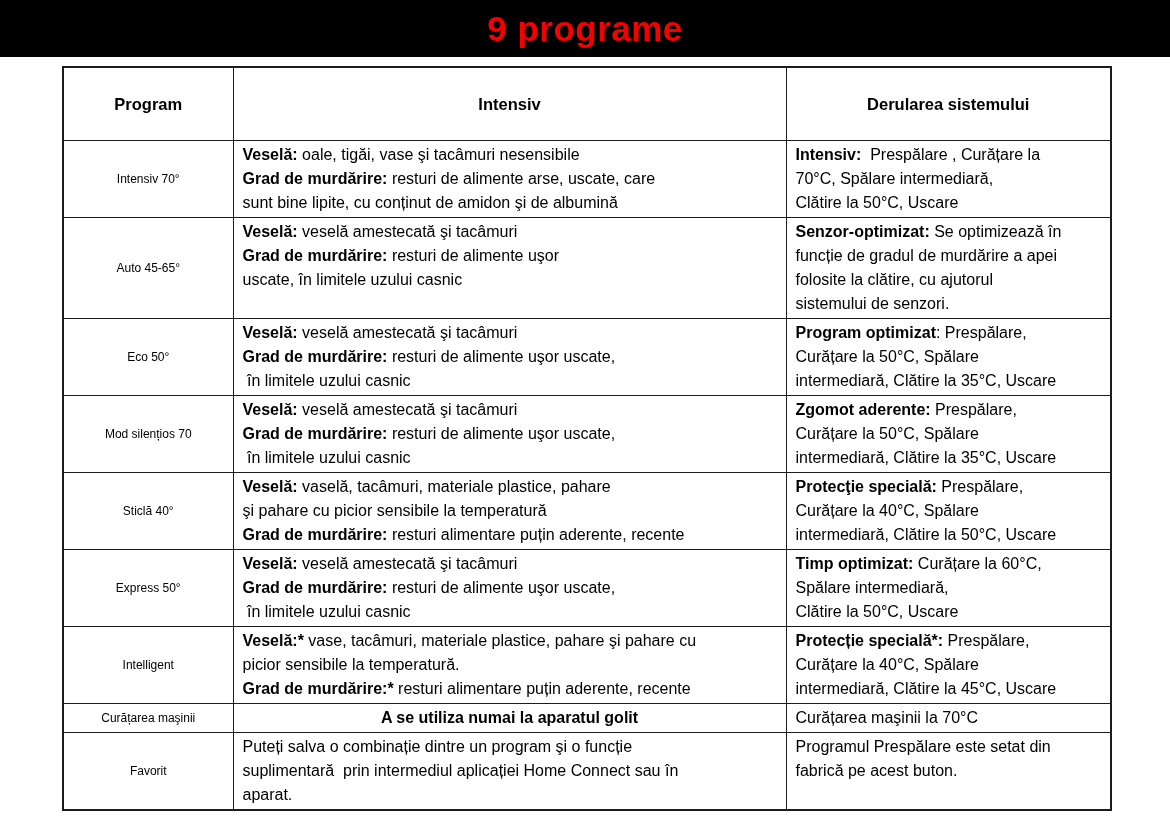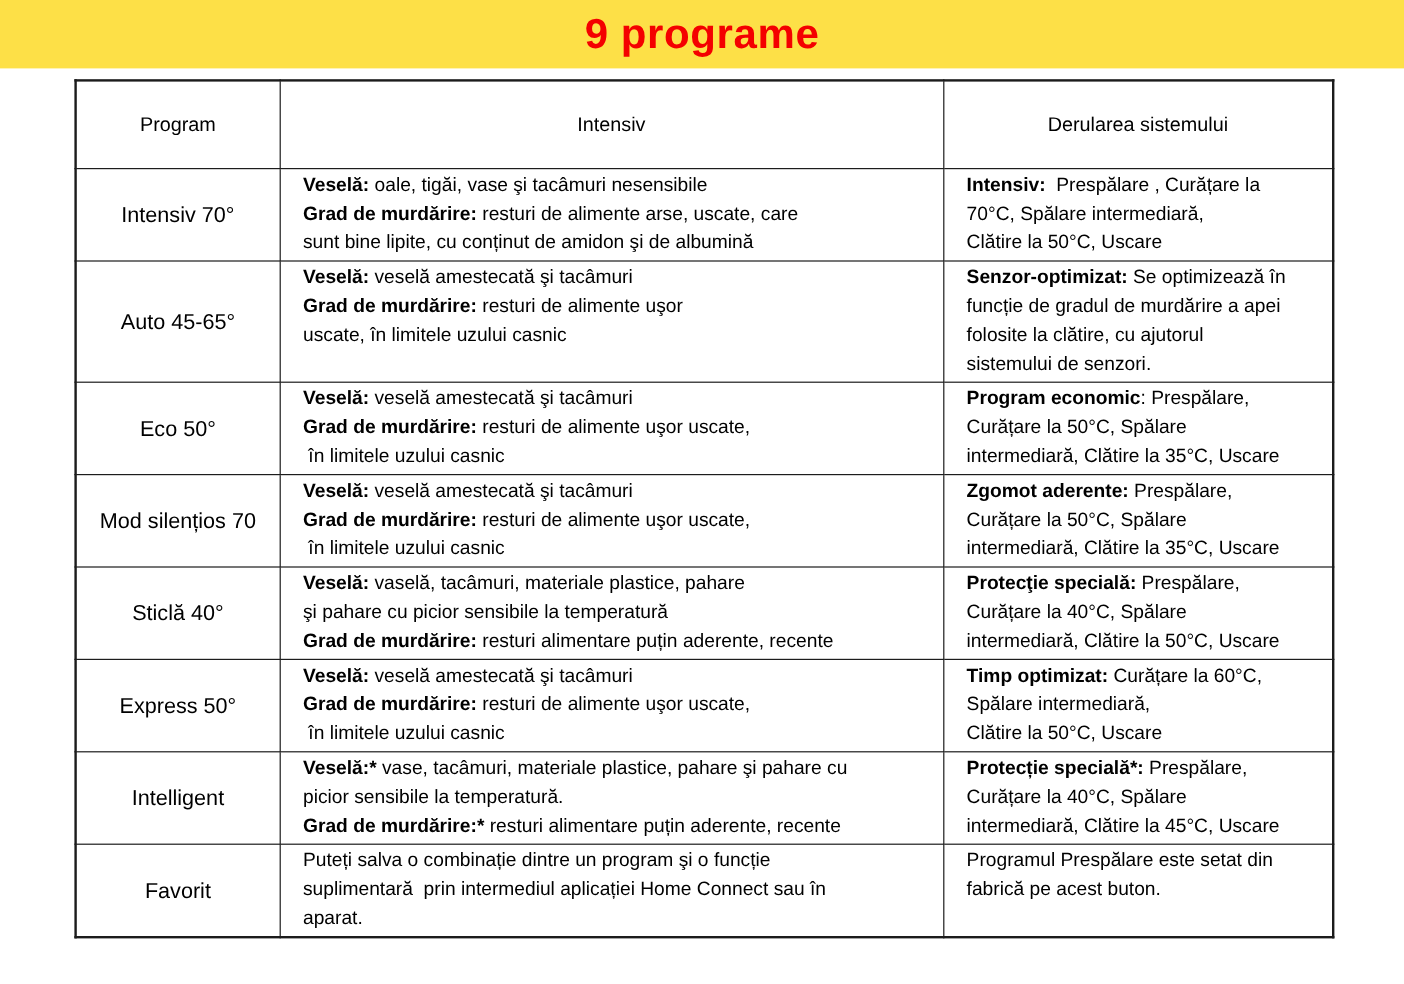--- a/index.html
+++ b/index.html
@@ -16,46 +16,46 @@
   }
   .table-wrap{margin:9px 0 0 62px;}
   table.programs{
     border-collapse:collapse;table-layout:fixed;width:1048px;
     font-size:16px;line-height:24px;
   }
   table.programs{border:2px solid #1c1c1c;}
   table.programs th, table.programs td{border:1.5px solid #1c1c1c;}
   thead tr{height:73px;}
   th.hdr{
-    font-weight:normal;font-size:16.5px;text-align:center;vertical-align:middle;
+    font-weight:bold;font-size:16.5px;text-align:center;vertical-align:middle;
     padding:2px 4px;
   }
   td.program{
-    text-align:center;vertical-align:middle;font-size:18px;padding:0 14px;
+    text-align:center;vertical-align:middle;font-size:12px;padding:0 14px;
   }
   td.txt{
-    vertical-align:top;text-align:left;padding:2px 19px;
+    vertical-align:top;text-align:left;padding:2px 9px;
     white-space:pre-wrap;word-wrap:break-word;
   }
   td.txt .b{font-weight:bold;}
   
   tbody tr:nth-child(1){height:76px;}
   tbody tr:nth-child(2){height:100px;}
   tbody tr:nth-child(3){height:76px;}
   tbody tr:nth-child(4){height:76px;}
   tbody tr:nth-child(5){height:77px;}
   tbody tr:nth-child(6){height:76px;}
   tbody tr:nth-child(7){height:77px;}
   tbody tr:nth-child(8){height:26px;}
   tbody tr:nth-child(9){height:74px;}
 </style>
 </head>
 <body>
 
-<div class="title-bar" style="background: #fde047;">
+<div class="title-bar" style="background: #000000;">
   <span class="title-text" style="color: rgb(244, 0, 0);">9 programe</span>
 </div>
 
 <div class="table-wrap">
   <table class="programs">
     <colgroup>
       <col style="width:170px">
       <col style="width:553px">
       <col style="width:325px">
     </colgroup>
@@ -84,21 +84,21 @@
           <td class="txt"><span class="b">Senzor-optimizat:</span><span> Se optimizează în
 funcție de gradul de murdărire a apei
 folosite la clătire, cu ajutorul
 sistemului de senzori.</span></td>
         </tr>
         <tr>
           <td class="program">Eco 50°</td>
           <td class="txt"><span class="b">Veselă:</span><span> veselă amestecată şi tacâmuri
 </span><span class="b">Grad de murdărire:</span><span> resturi de alimente uşor uscate,
  în limitele uzului casnic</span></td>
-          <td class="txt"><span class="b">Program economic</span><span>: Prespălare,
+          <td class="txt"><span class="b">Program optimizat</span><span>: Prespălare,
 Curățare la 50°C, Spălare
 intermediară, Clătire la 35°C, Uscare</span></td>
         </tr>
         <tr>
           <td class="program">Mod silențios 70</td>
           <td class="txt"><span class="b">Veselă:</span><span> veselă amestecată şi tacâmuri
 </span><span class="b">Grad de murdărire:</span><span> resturi de alimente uşor uscate,
  în limitele uzului casnic</span></td>
           <td class="txt"><span class="b">Zgomot aderente:</span><span> Prespălare,
 Curățare la 50°C, Spălare
@@ -125,20 +125,25 @@
         <tr>
           <td class="program">Intelligent</td>
           <td class="txt"><span class="b">Veselă:*</span><span> vase, tacâmuri, materiale plastice, pahare şi pahare cu
 picior sensibile la temperatură.
 </span><span class="b">Grad de murdărire:*</span><span> resturi alimentare puțin aderente, recente</span></td>
           <td class="txt"><span class="b">Protecție specială*:</span><span> Prespălare,
 Curățare la 40°C, Spălare
 intermediară, Clătire la 45°C, Uscare</span></td>
         </tr>
         <tr>
+          <td class="program">Curățarea maşinii</td>
+          <td class="txt" style="text-align: center;"><span class="b">A se utiliza numai la aparatul golit</span></td>
+          <td class="txt"><span>Curățarea maşinii la 70°C</span></td>
+        </tr>
+        <tr>
           <td class="program">Favorit</td>
           <td class="txt"><span>Puteți salva o combinație dintre un program şi o funcție
 suplimentară  prin intermediul aplicației Home Connect sau în
 aparat.</span></td>
           <td class="txt"><span>Programul Prespălare este setat din
 fabrică pe acest buton.</span></td>
         </tr>
       </tbody>
   </table>
 </div>

